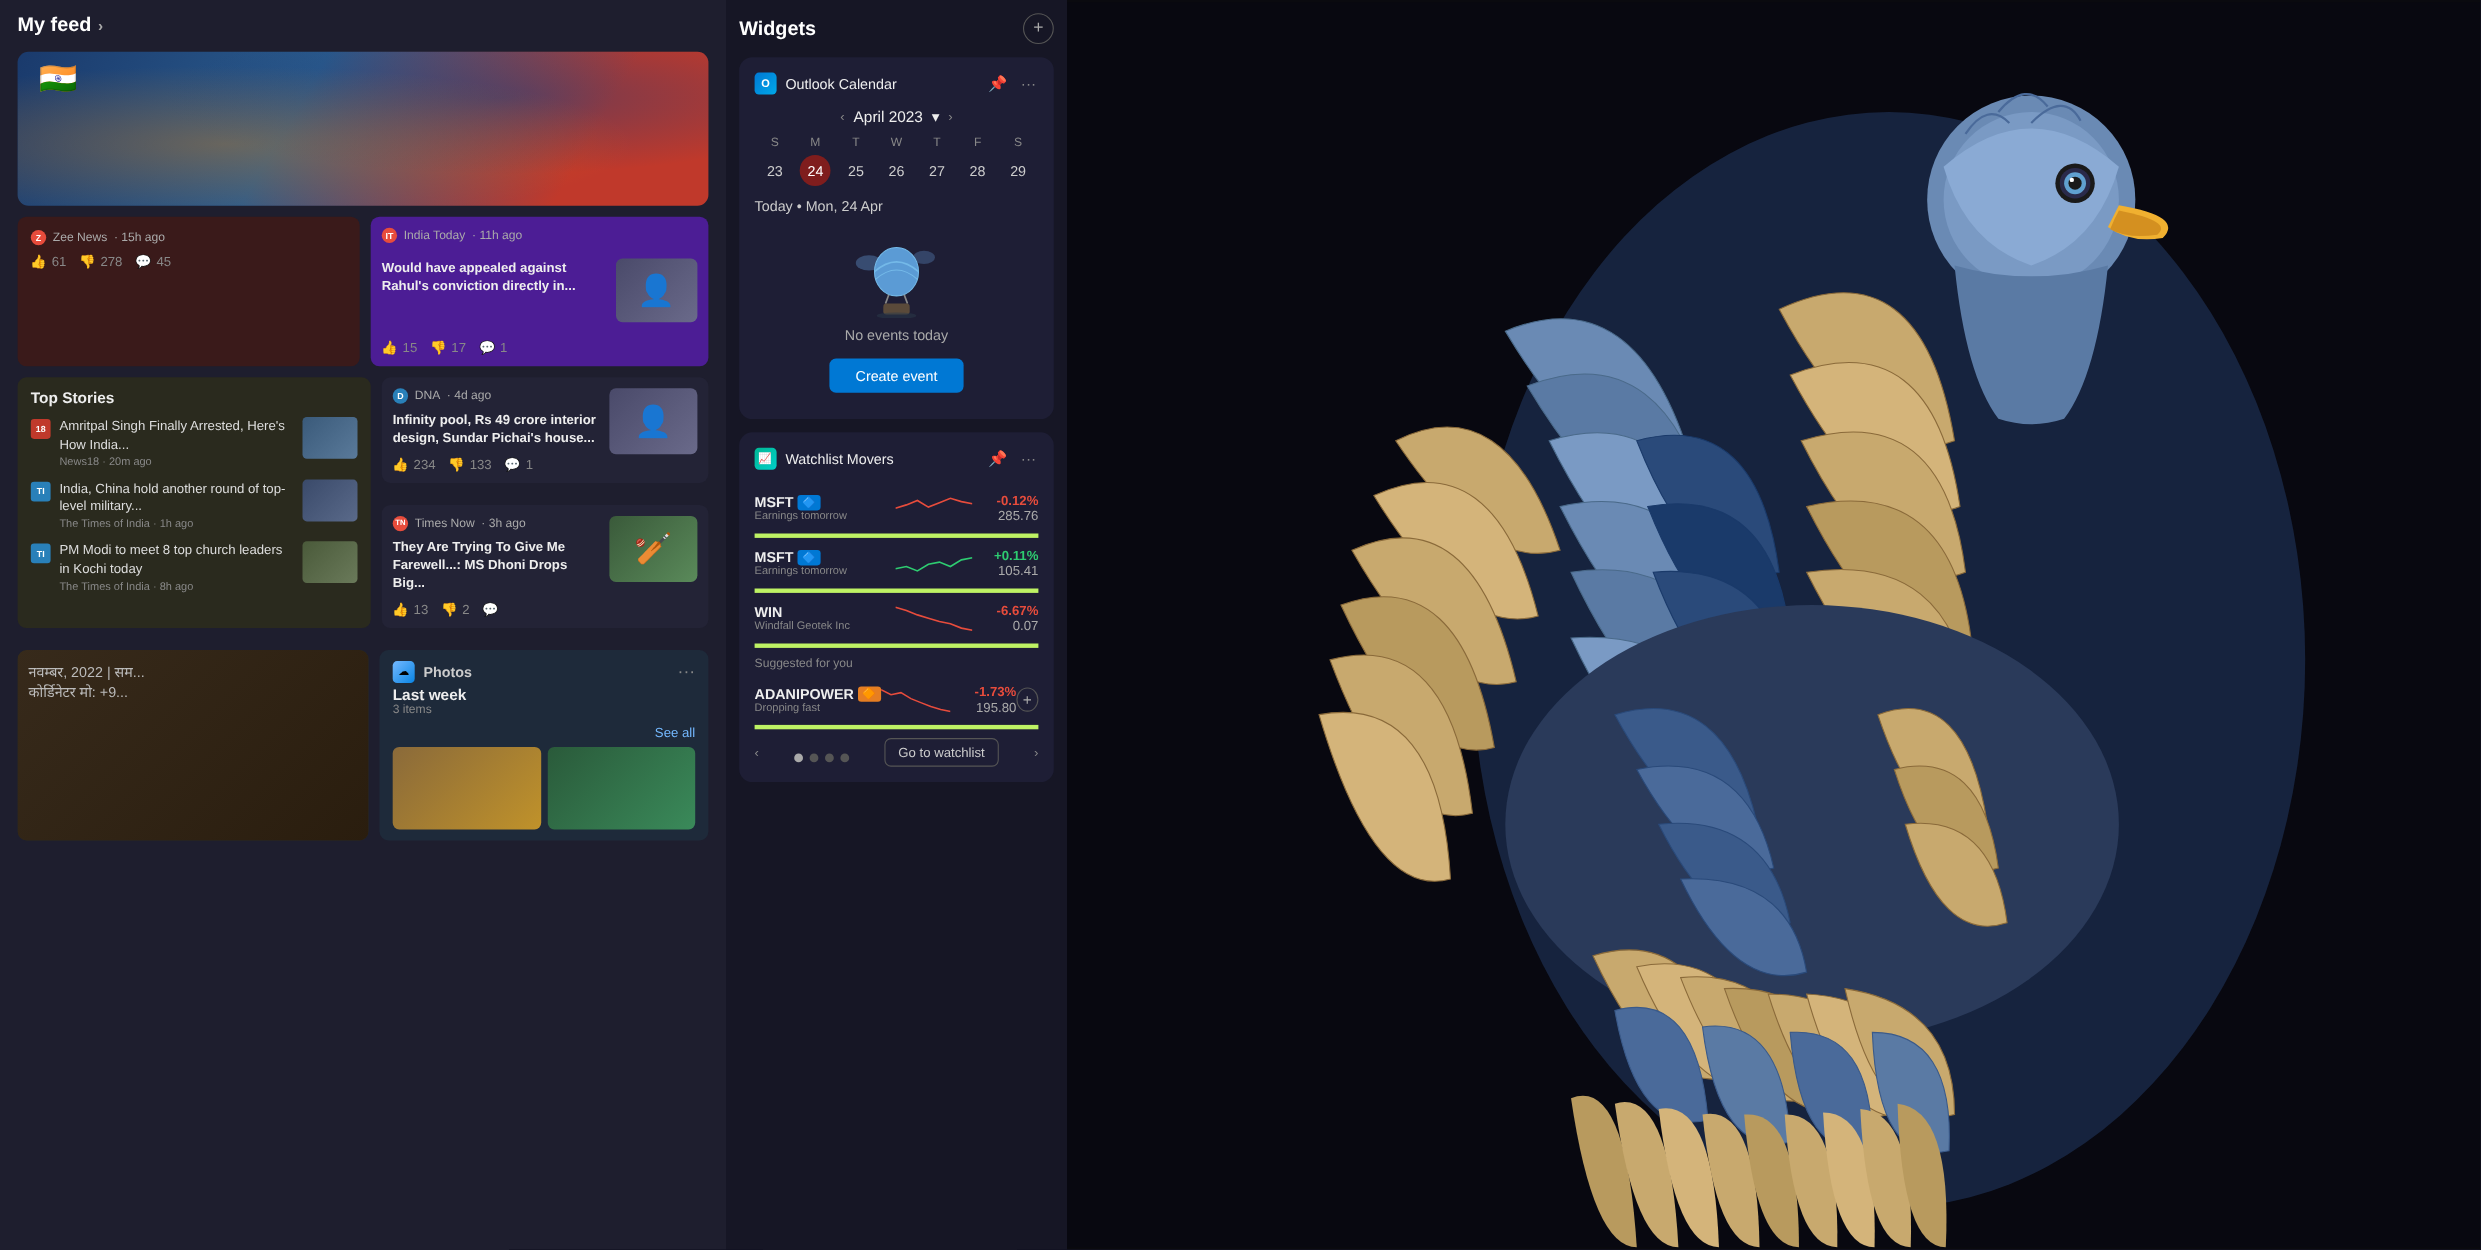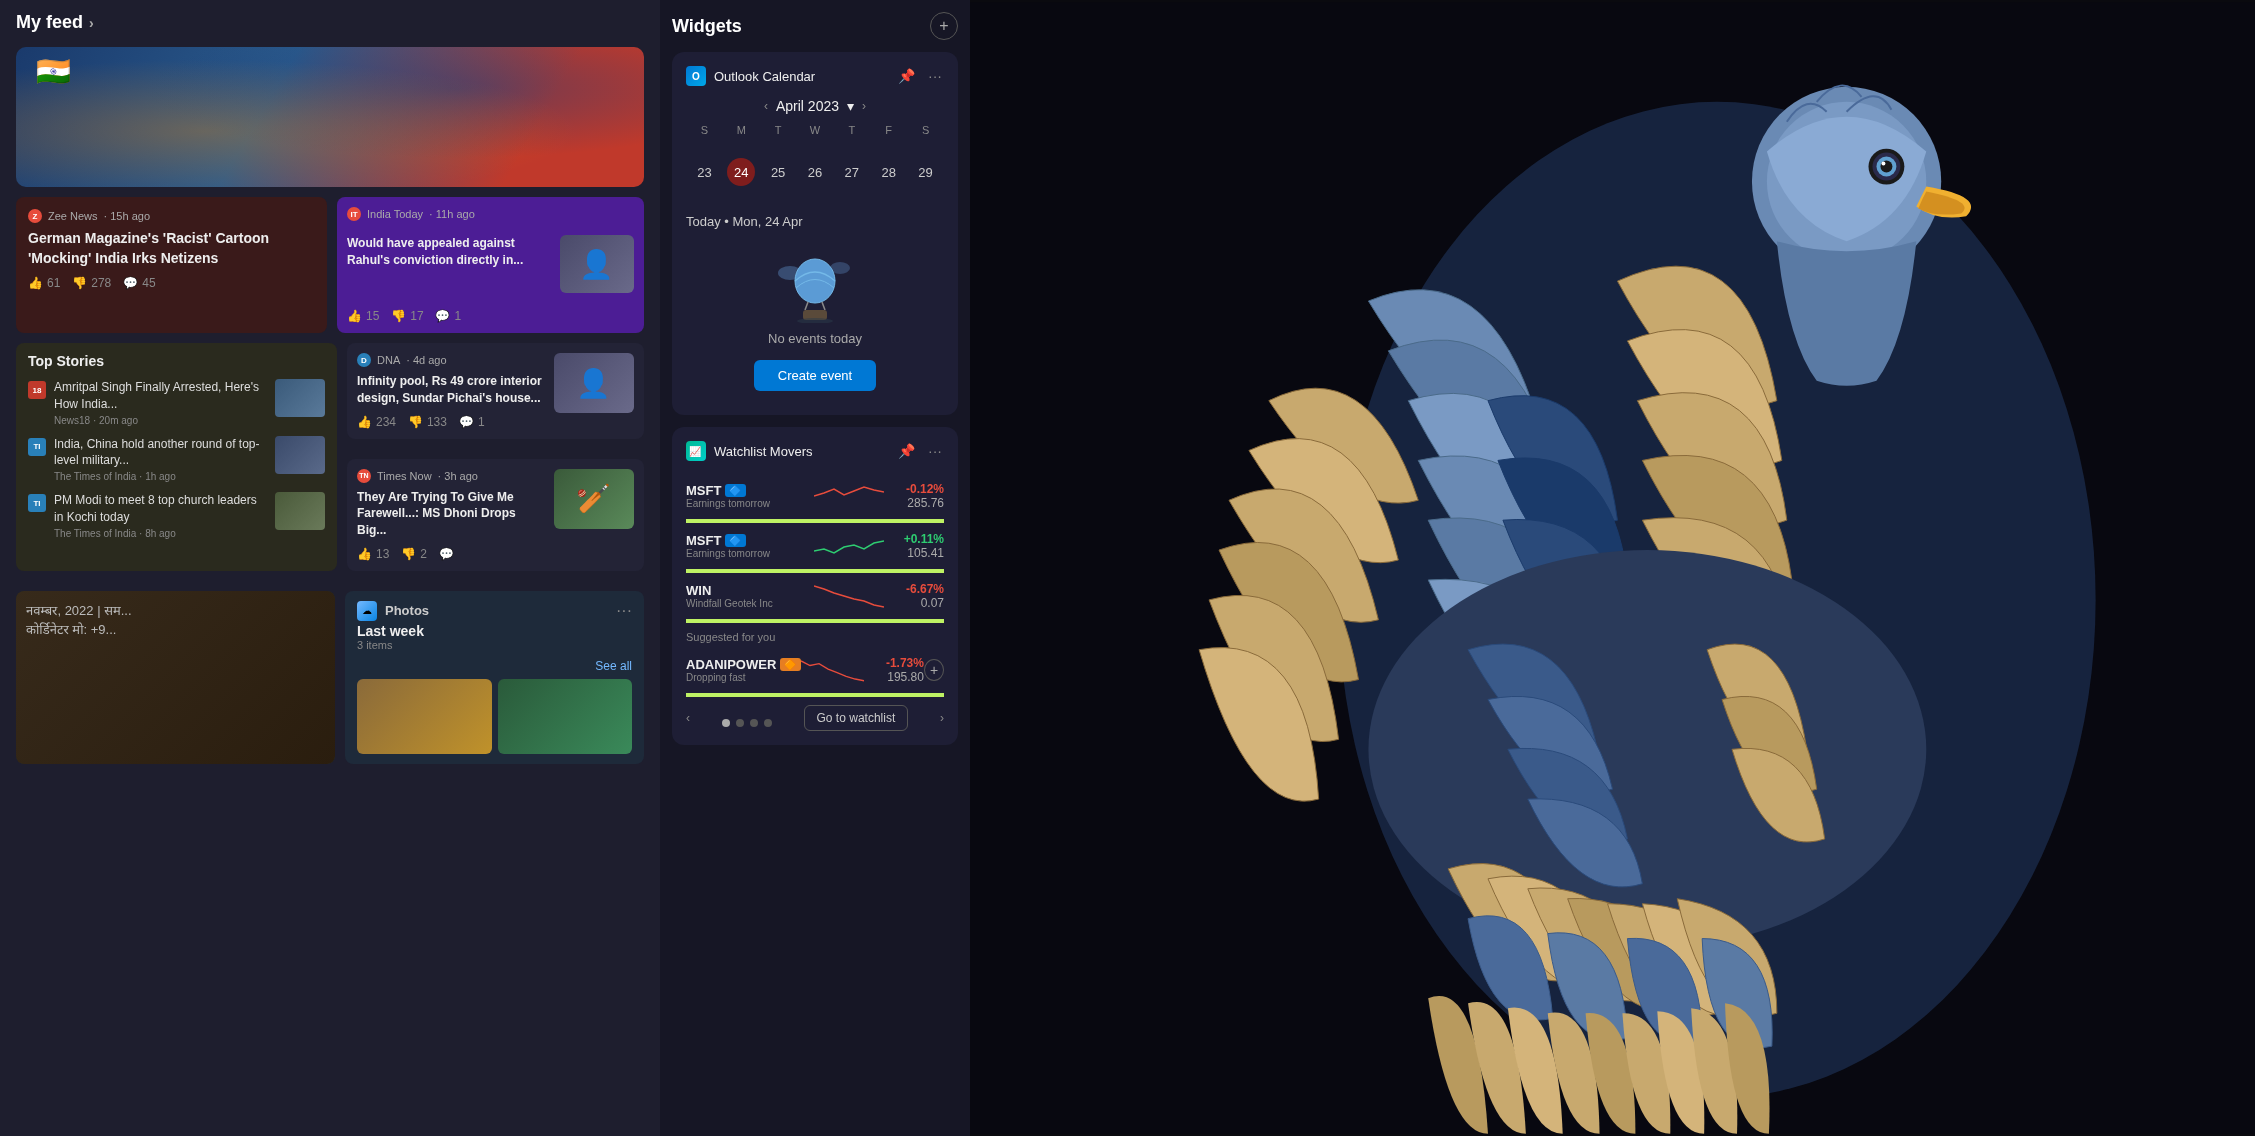--- a/index.html
+++ b/index.html
@@ -369,21 +369,21 @@
     .cal-day {
       padding: 4px 2px;
       font-size: 13px;
       color: #ccc;
       border-radius: 50%;
       width: 28px;
       height: 28px;
       display: flex;
       align-items: center;
       justify-content: center;
-      margin: 18px auto;
+      margin: 1px auto;
     }
 
     .cal-day.today {
       background: #7f1d1d;
       color: white;
       border-radius: 50%;
     }
 
     .today-label {
       font-size: 13px;
@@ -648,21 +648,20 @@
   </div>
 
   <div class="news-row">
 
     <div class="news-card-left">
       <div class="news-source">
         <span class="source-dot">Z</span>
         <span>Zee News</span>
         <span>· 15h ago</span>
       </div>
-      <div class="news-title">German Magazine's 'Racist' Cartoon 'Mocking' India Irks Netizens</div>
       <div class="reaction-bar">
         <span class="reaction-item">👍 <span>61</span></span>
         <span class="reaction-item">👎 <span>278</span></span>
         <span class="reaction-item">💬 <span>45</span></span>
       </div>
     </div>
 
     <div class="news-card-right">
       <div class="news-source">
         <span class="source-dot">IT</span>

